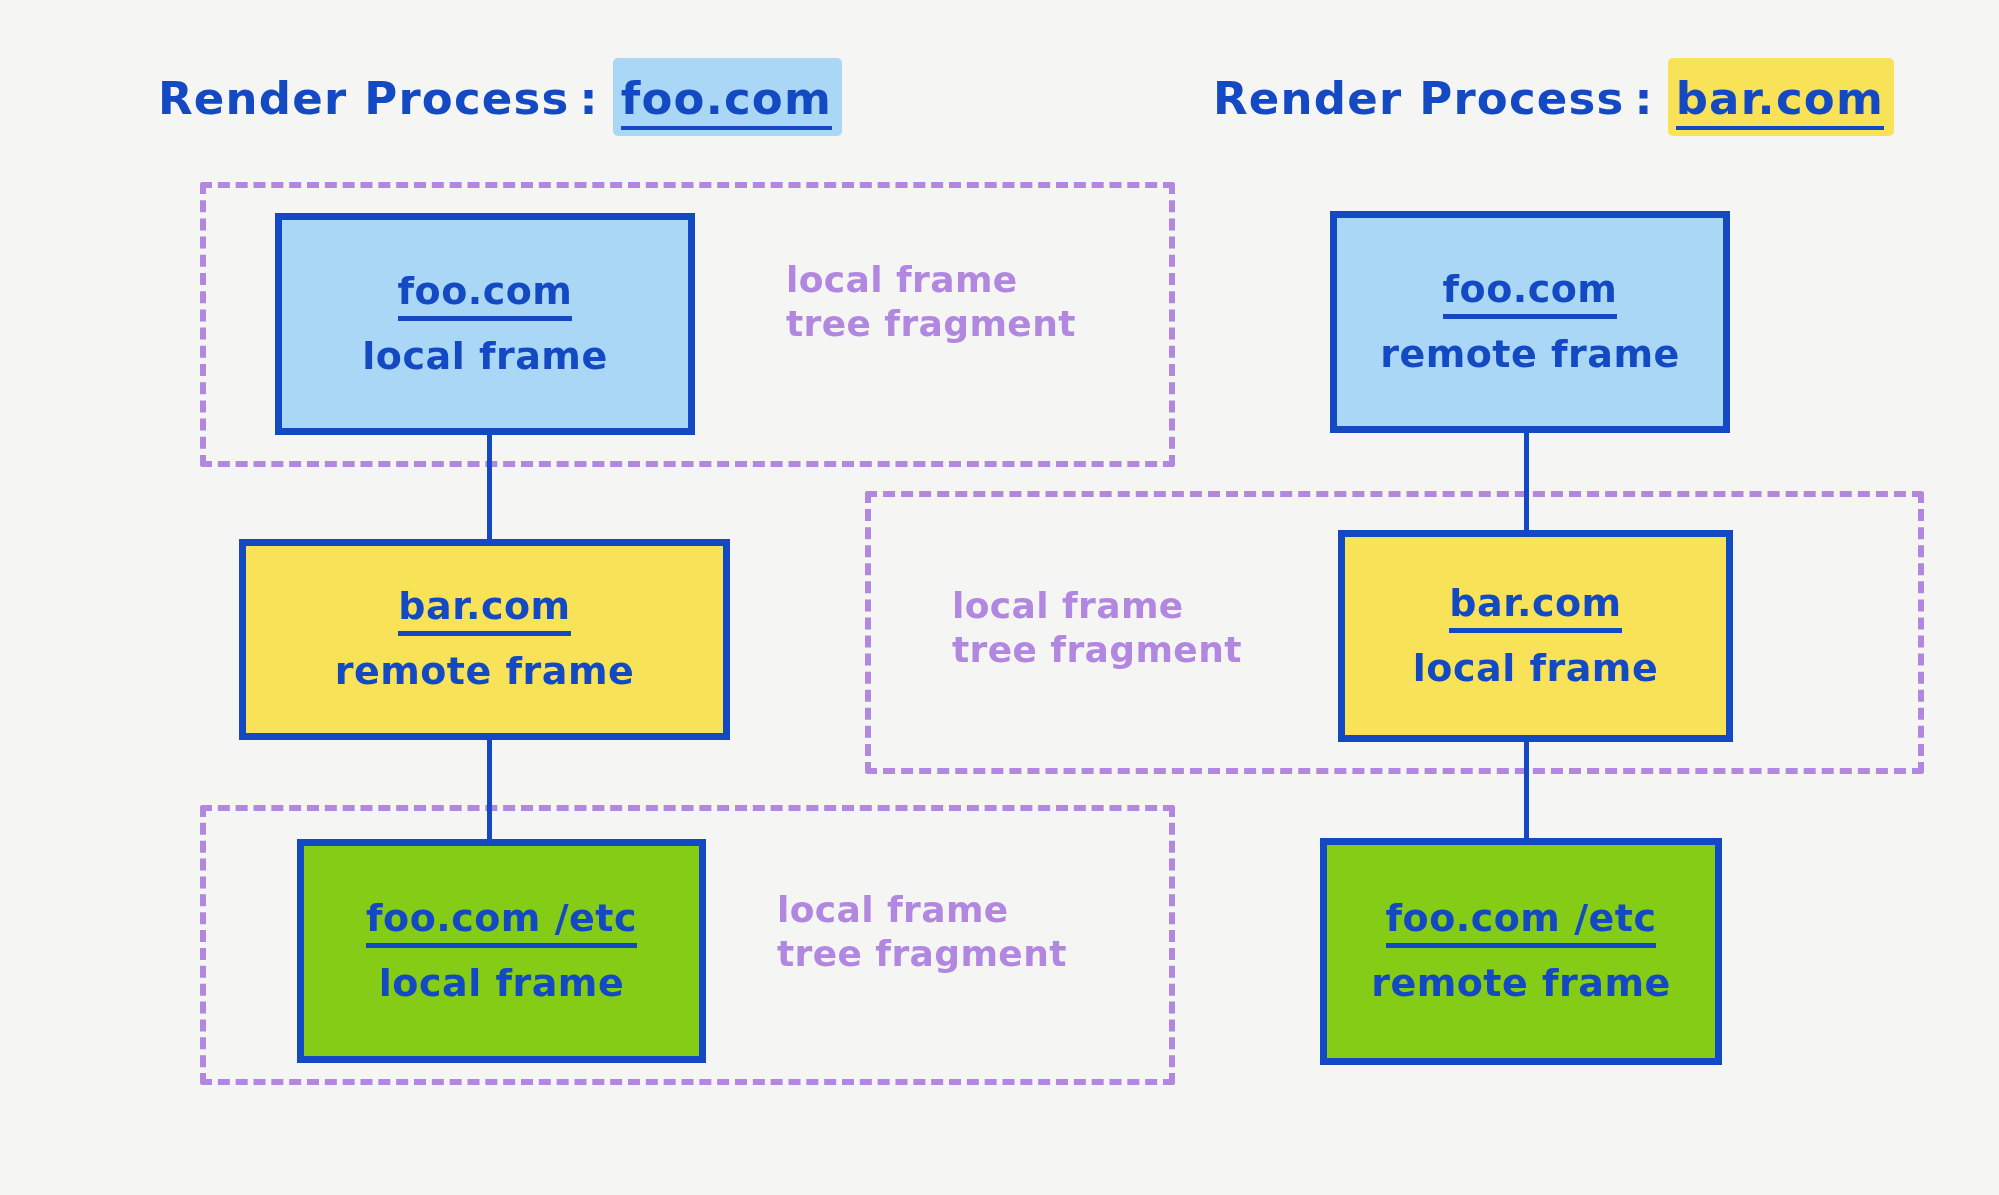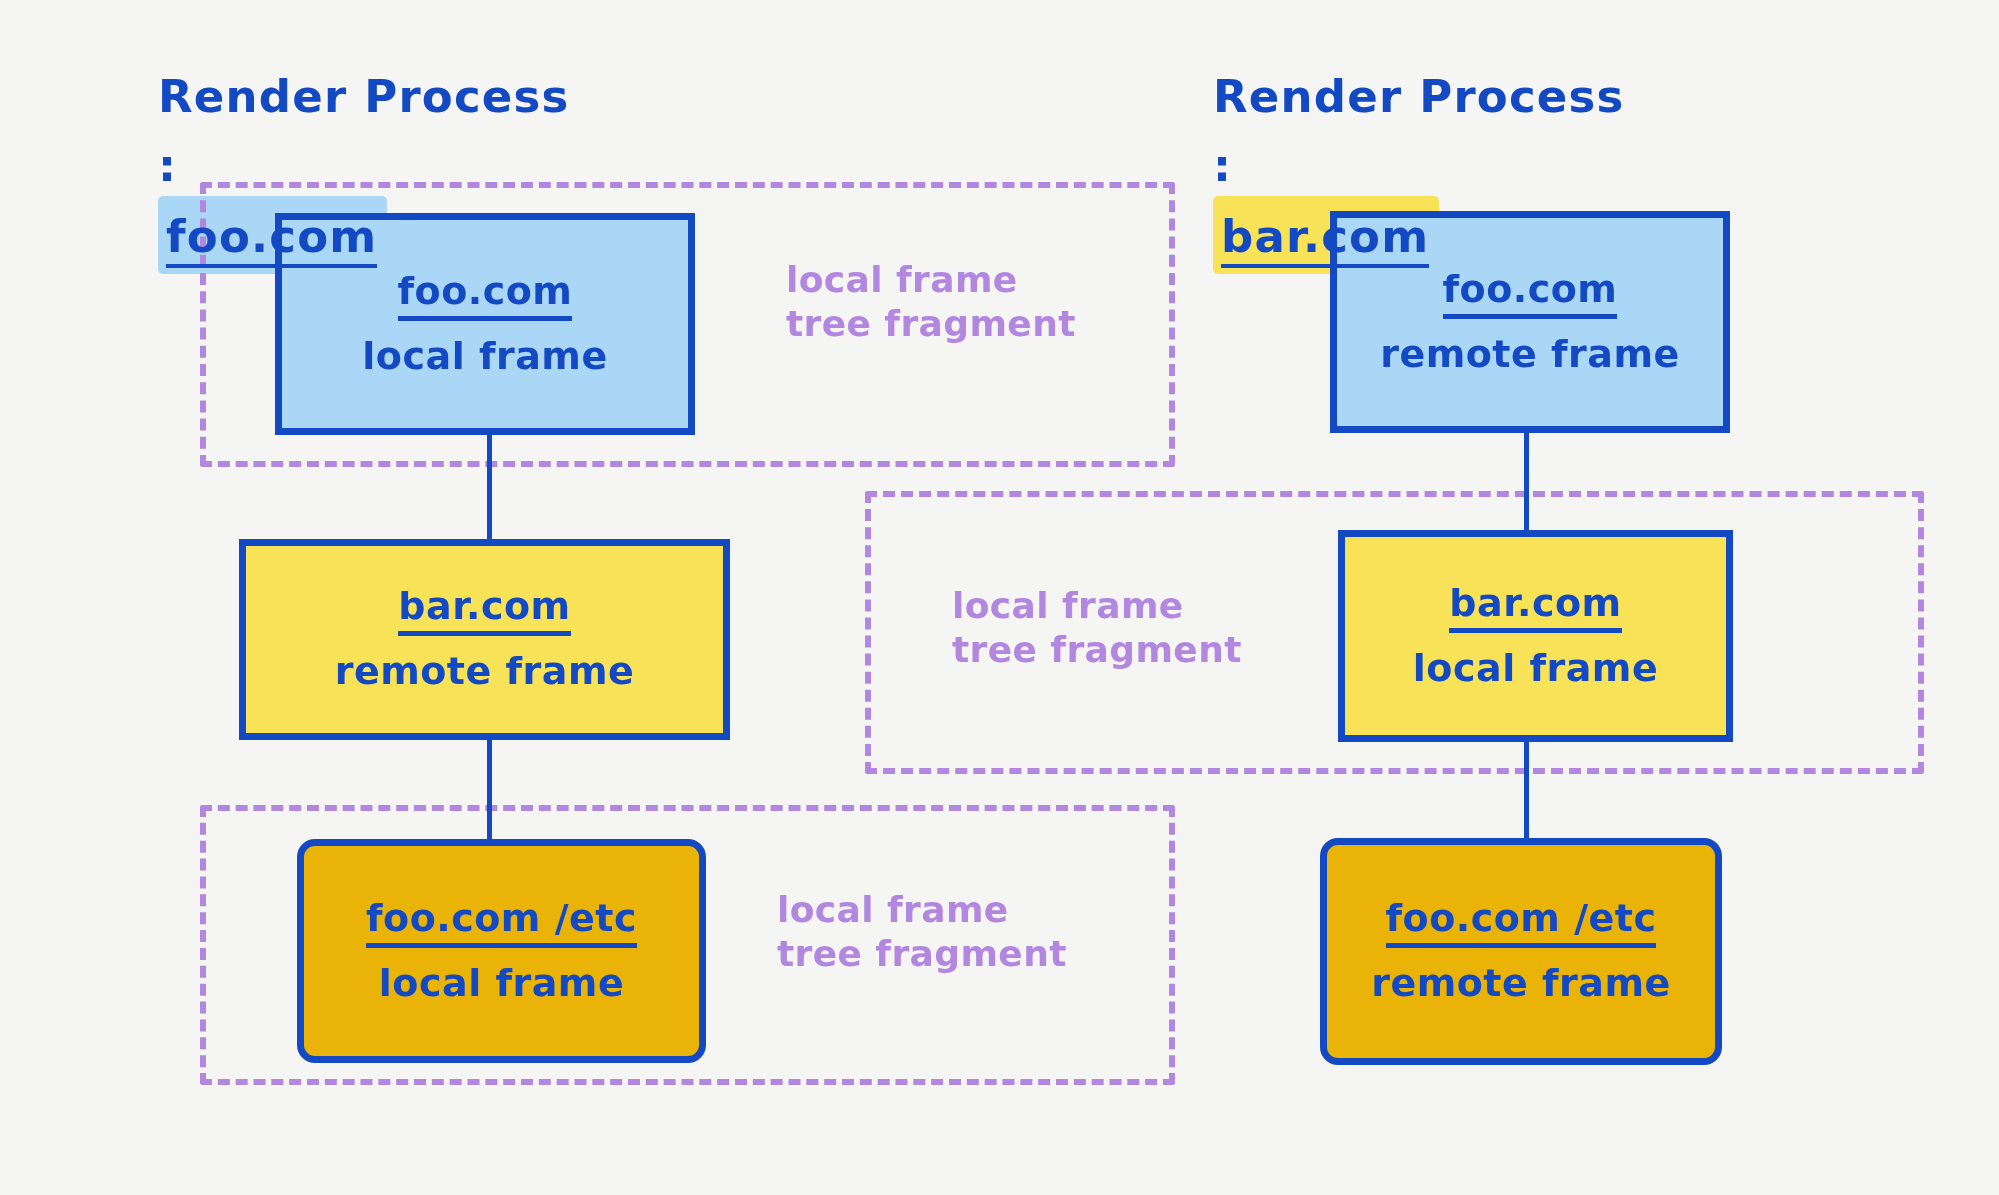--- a/index.html
+++ b/index.html
@@ -23,22 +23,21 @@
   .proc-title {
     position: absolute;
     white-space: nowrap;
     font-family: "DejaVu Sans", sans-serif;
     font-weight: 700;
     font-size: 45px;
     letter-spacing: 1.2px;
     color: #1449c4;
     display: flex;
     align-items: baseline;
-    gap: 16px;
-    flex-direction: column;
+    gap: 0;
   }
   .proc-title .lbl { padding-right: 10px; }
   .proc-title .colon { padding-right: 14px; }
   .hl {
     position: relative;
     display: inline-block;
     padding: 2px 10px 1px 8px;
   }
   .hl::before {
     content: "";
@@ -74,21 +73,21 @@
     display: flex;
     flex-direction: column;
     align-items: center;
     justify-content: center;
     text-align: center;
     color: #1449c4;
     font-family: "DejaVu Sans", sans-serif;
     font-weight: 700;
   }
   .frame-box.fill-blue  { background: #a9d7f5; }
-  .frame-box.fill-lblue { background: #eab308; border-radius: 18px; }
+  .frame-box.fill-lblue { background: #84cc16; }
   .frame-box.fill-yellow{ background: #f8e257; }
 
   .frame-url {
     font-size: 38px;
     letter-spacing: 0.5px;
     border-bottom: 5px solid #1449c4;
     padding-bottom: 4px;
     line-height: 1.05;
     white-space: nowrap;
   }

